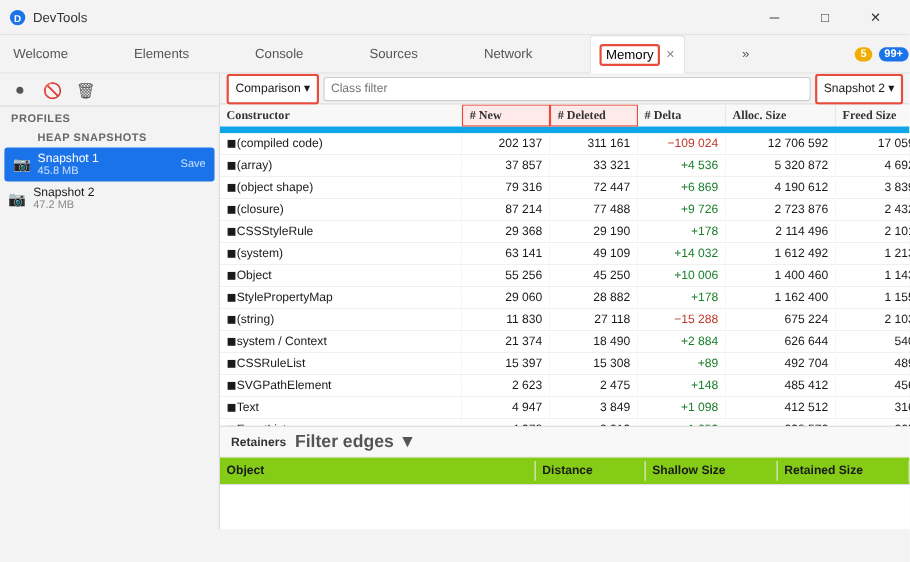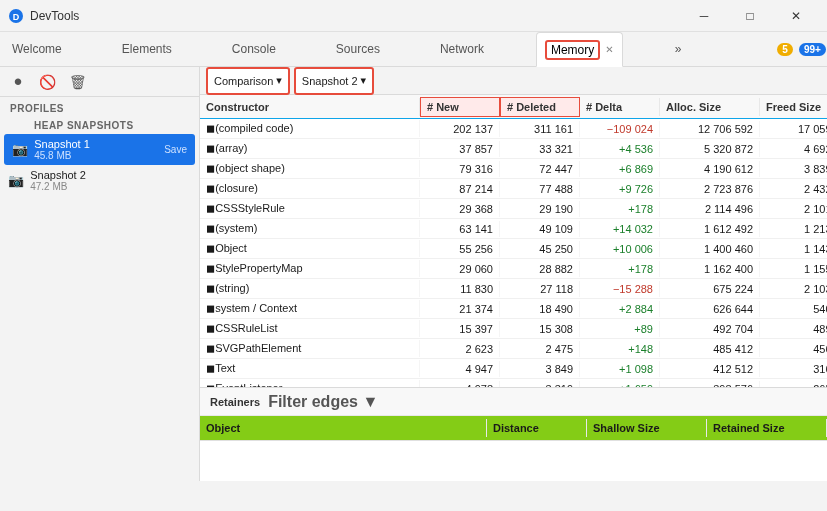--- a/index.html
+++ b/index.html
@@ -82,22 +82,22 @@
     .snapshot-item.active .save-btn { color: #cce0ff; }
 
     
     .content-pane { flex: 1; display: flex; flex-direction: column; background: white; overflow: hidden; }
 
     
     .upper-table { flex: 1; overflow: hidden; display: flex; flex-direction: column; }
     .table-header-row {
       display: grid;
       grid-template-columns: 220px 80px 80px 80px 100px 100px 100px 16px;
-      background: #f8f8f8; border-bottom: 1px solid #0ea5e9;
-      font-size: 11px; font-weight: 600; color: #333; min-height: 24px; align-items: center;
+      background: #f8f8f8; border-bottom: 6px solid #0ea5e9;
+      font-size: 11px; font-weight: 600; color: #333; min-height: 24px; align-items: center; font-family: Liberation Serif, serif;
     }
     .th { padding: 3px 6px; border-right: 1px solid #e8e8e8; white-space: nowrap; overflow: hidden; }
     .th.highlighted { background: #ffeaea; border: 1px solid #e74c3c; }
     .table-body { overflow-y: auto; flex: 1; }
     .table-row-data {
       display: grid;
       grid-template-columns: 220px 80px 80px 80px 100px 100px 100px 16px;
       border-bottom: 1px solid #f0f0f0; min-height: 20px; align-items: center;
       font-size: 11px;
     }
@@ -188,20 +188,21 @@
     </div>
   </div>
 
   <div class="content-pane">
 
     <div class="heap-toolbar">
       <div class="dropdown-select highlighted">
         <span>Comparison</span>
         <span>▾</span>
       </div>
+      <input class="class-filter-input" placeholder="Class filter" style="">
       <div class="dropdown-select highlighted snapshot-select">
         <span>Snapshot 2</span>
         <span>▾</span>
       </div>
     </div>
 
     <div class="upper-table">
       <div class="table-header-row">
         <div class="th">Constructor</div>
         <div class="th highlighted"># New</div>

